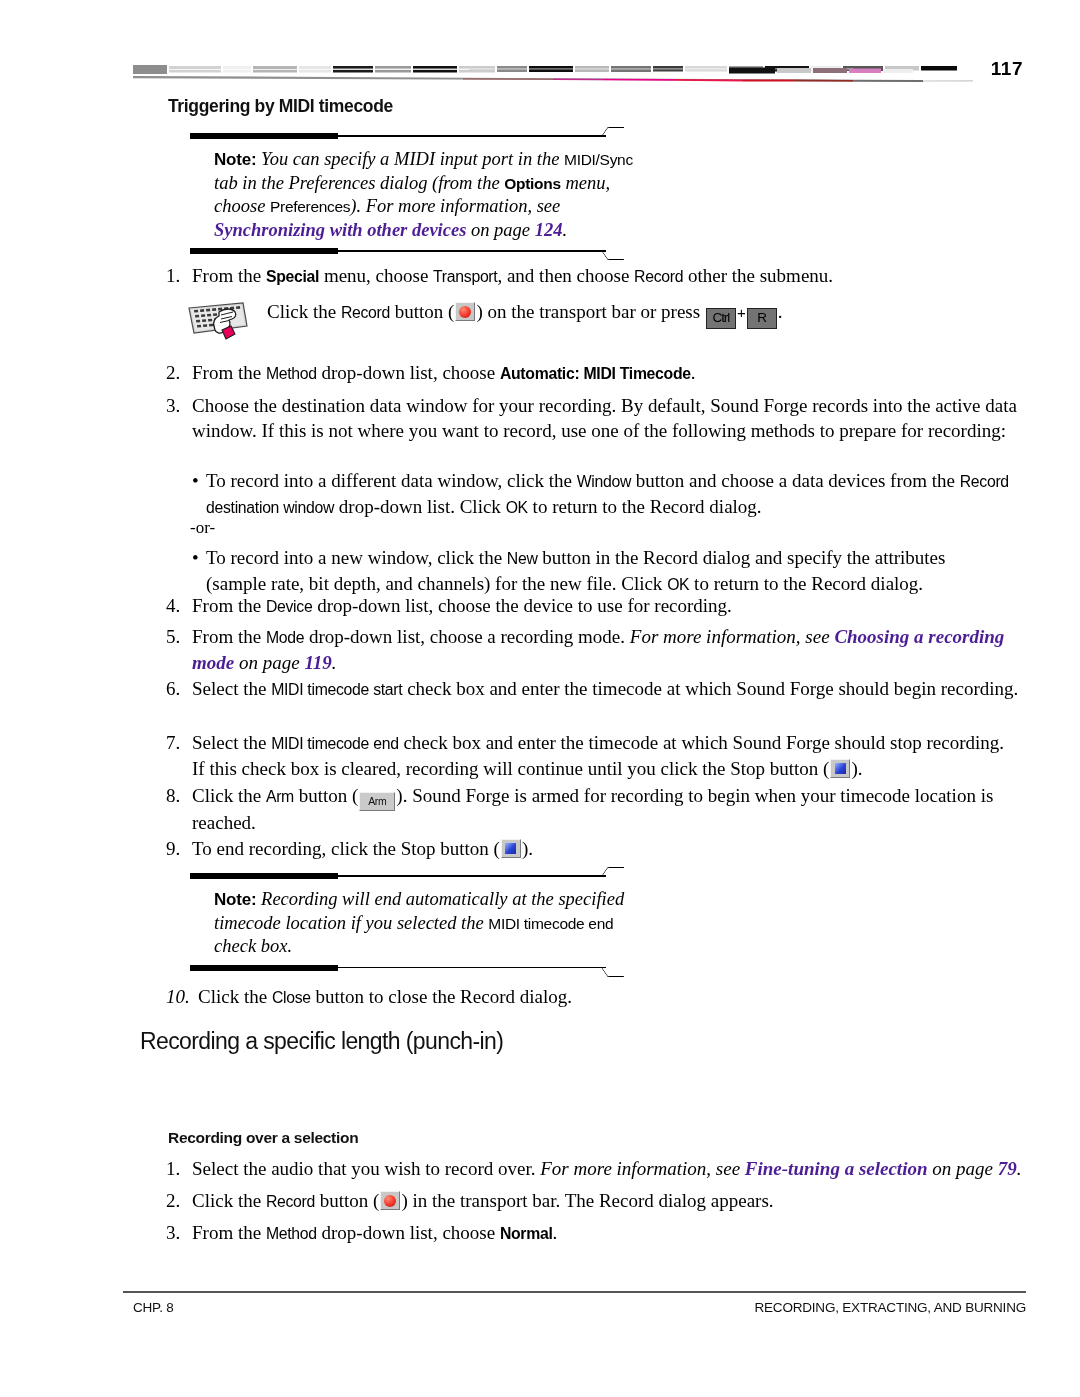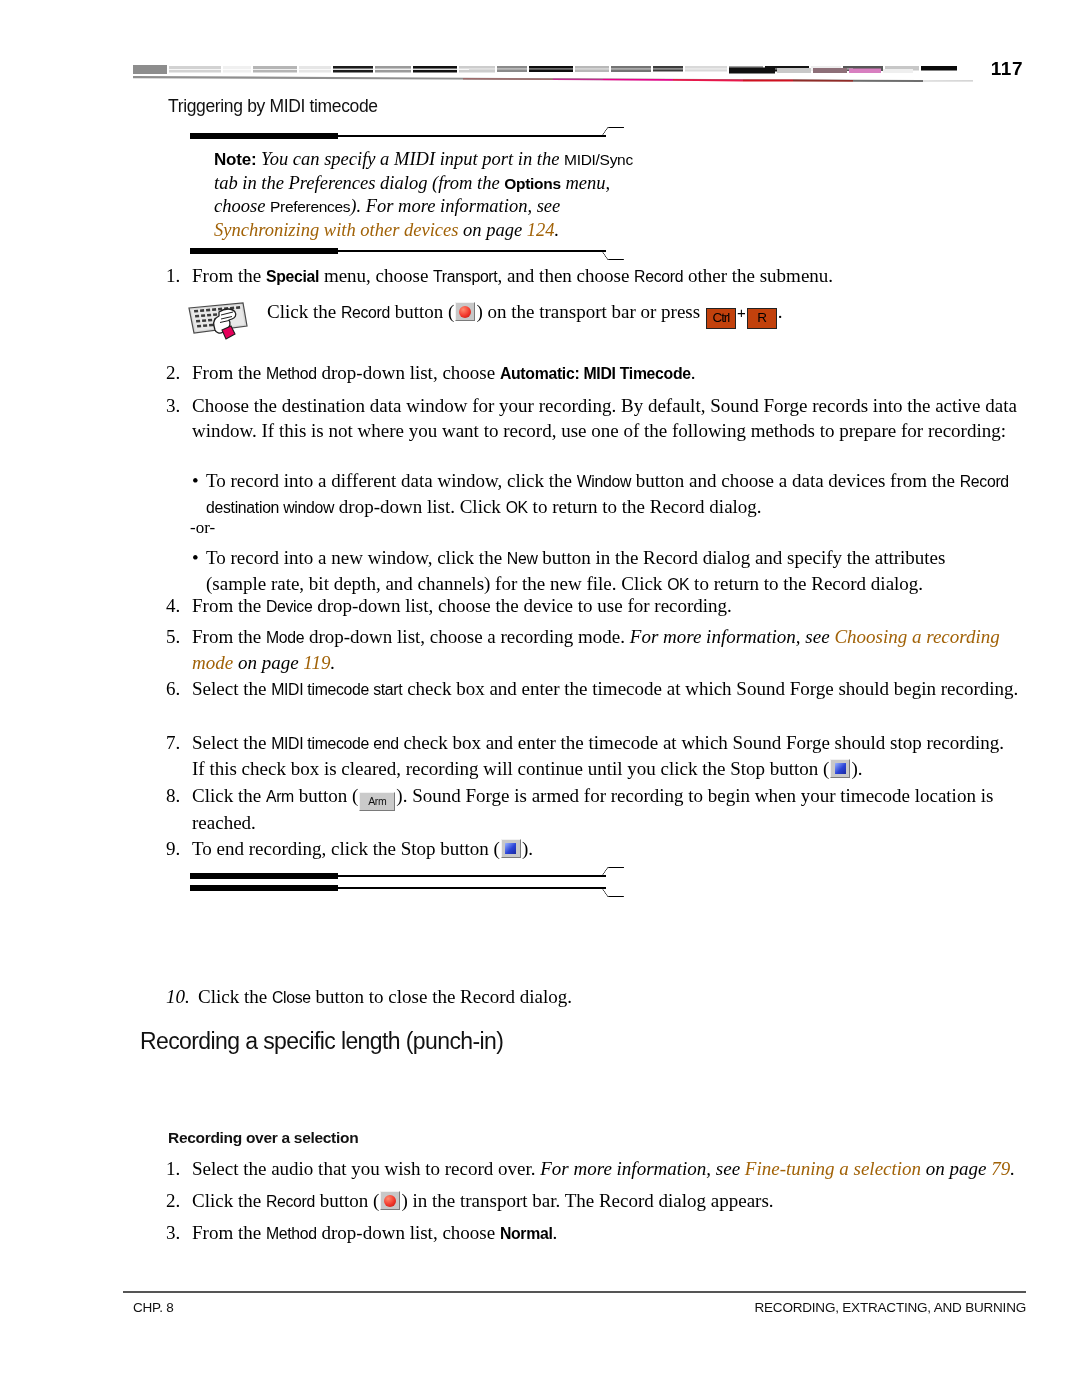--- a/index.html
+++ b/index.html
@@ -51,21 +51,21 @@
     color: #000;
   }
 
   
   .h-section {
     position: absolute;
     left: 168px;
     top: 88px;
     font-family: "Liberation Sans", sans-serif;
     font-size: 17.5px;
-    font-weight: 400;
+    font-weight: 700;
     letter-spacing: -0.35px;
     color: #111;
   }
   .h-major {
     position: absolute;
     left: 140px;
     top: 1020px;
     font-family: "Liberation Sans", sans-serif;
     font-size: 23px;
     font-weight: 400;
@@ -151,22 +151,23 @@
     letter-spacing: -0.3px;
   }
   .note-body .ui-b {
     font-family: "Liberation Sans", sans-serif;
     font-style: normal;
     font-weight: bold;
     font-size: 15.5px;
     letter-spacing: -0.3px;
   }
   .xref {
-    color: #a16207;
+    color: #4c1d95;
     font-style: italic;
+    font-weight: bold;
   }
 
   
   .step {
     position: absolute;
     font-size: 19px;
     line-height: 24.5px;
     color: #000;
   }
   .step .num {
@@ -294,21 +295,21 @@
     height: 19px;
     padding: 0 4px;
     vertical-align: -4px;
     border: 1.6px solid #222;
     font-family: "Liberation Sans", sans-serif;
     font-size: 13.5px;
     line-height: 17px;
     text-align: center;
     color: #000;
     letter-spacing: -1.1px;
-    background: #c2410c;
+    background: #737373;
     margin: 0 1px;
   }
   .plus { font-family: "Liberation Sans", sans-serif; font-size: 15px; }
 
   
   .footer-rule {
     position: absolute;
     left: 123px;
     top: 1283px;
     width: 903px;
@@ -511,20 +512,24 @@
     <span class="num">9.</span>
     <span class="txt"><span>To end recording, click the Stop button (</span><span class="btn-stop"><i></i></span><span>).</span></span>
   </div>
 
   <div class="note" style="left:190px; top:862px;">
     <div class="note-rule top">
       <span class="thick"></span>
       <span class="thin"></span>
       <span class="hook"></span>
     </div>
+    <div class="note-body">
+      <span class="lbl">Note:</span>
+      <span class="it">Recording will end automatically at the specified timecode location if you selected the </span><span class="ui">MIDI timecode end</span><span class="it"> check box.</span>
+    </div>
     <div class="note-rule bot">
       <span class="thick"></span>
       <span class="thin"></span>
       <span class="hook"></span>
     </div>
   </div>
 
   <div class="step wide" style="left:166px; top:977px; width:855px;">
     <span class="num">10.</span>
     <span class="txt"><span>Click the </span><span class="ui">Close</span><span> button to close the Record dialog.</span></span>

